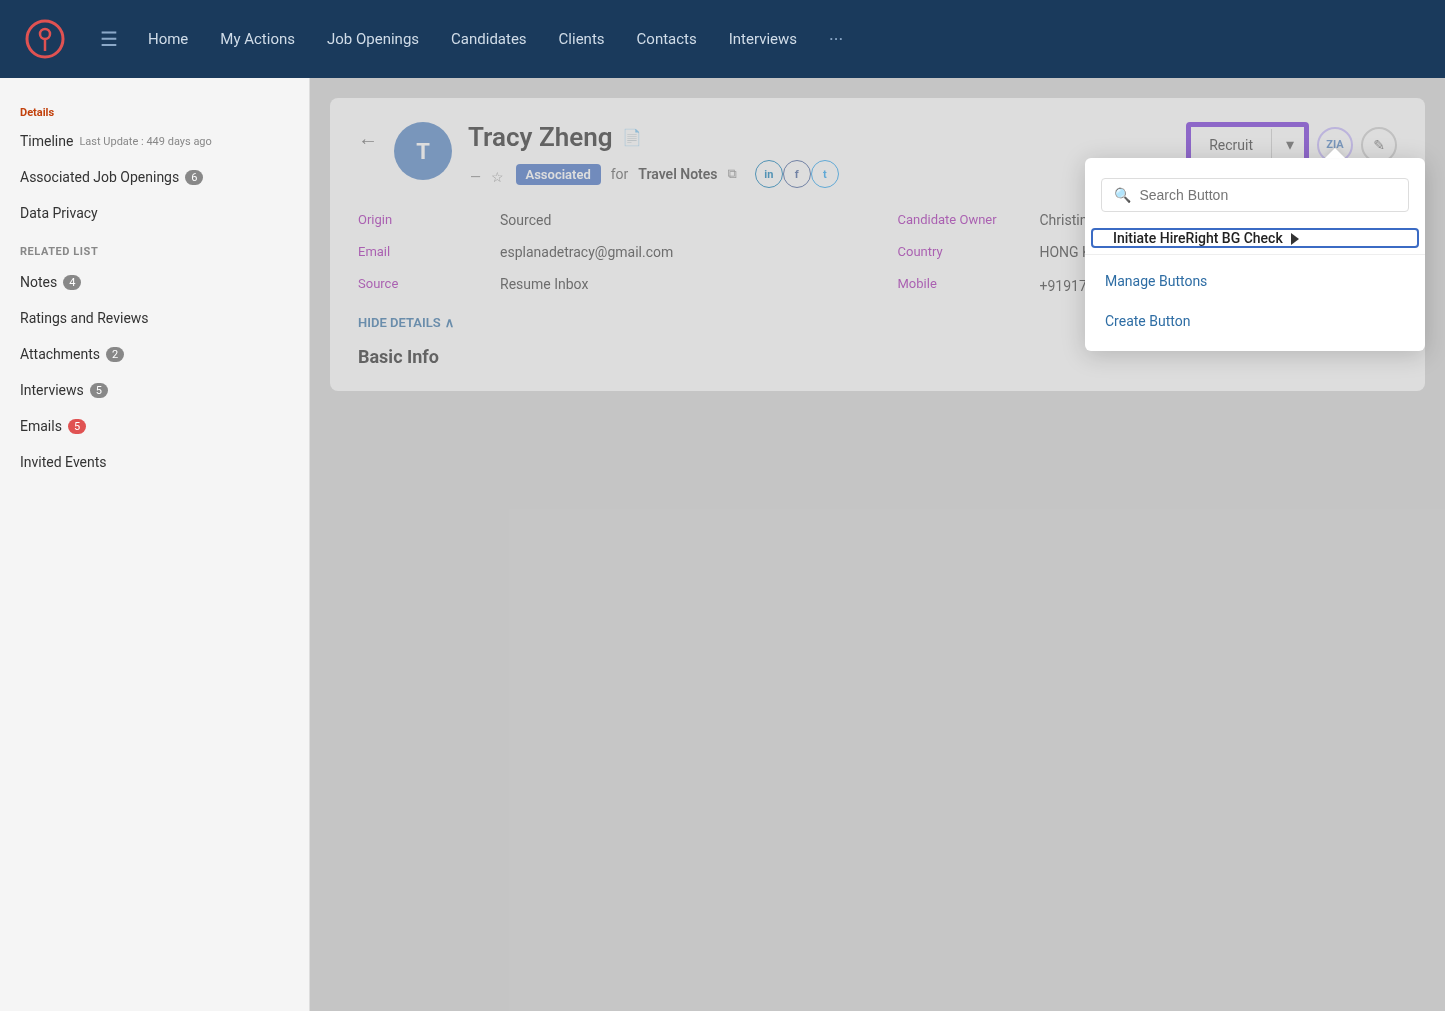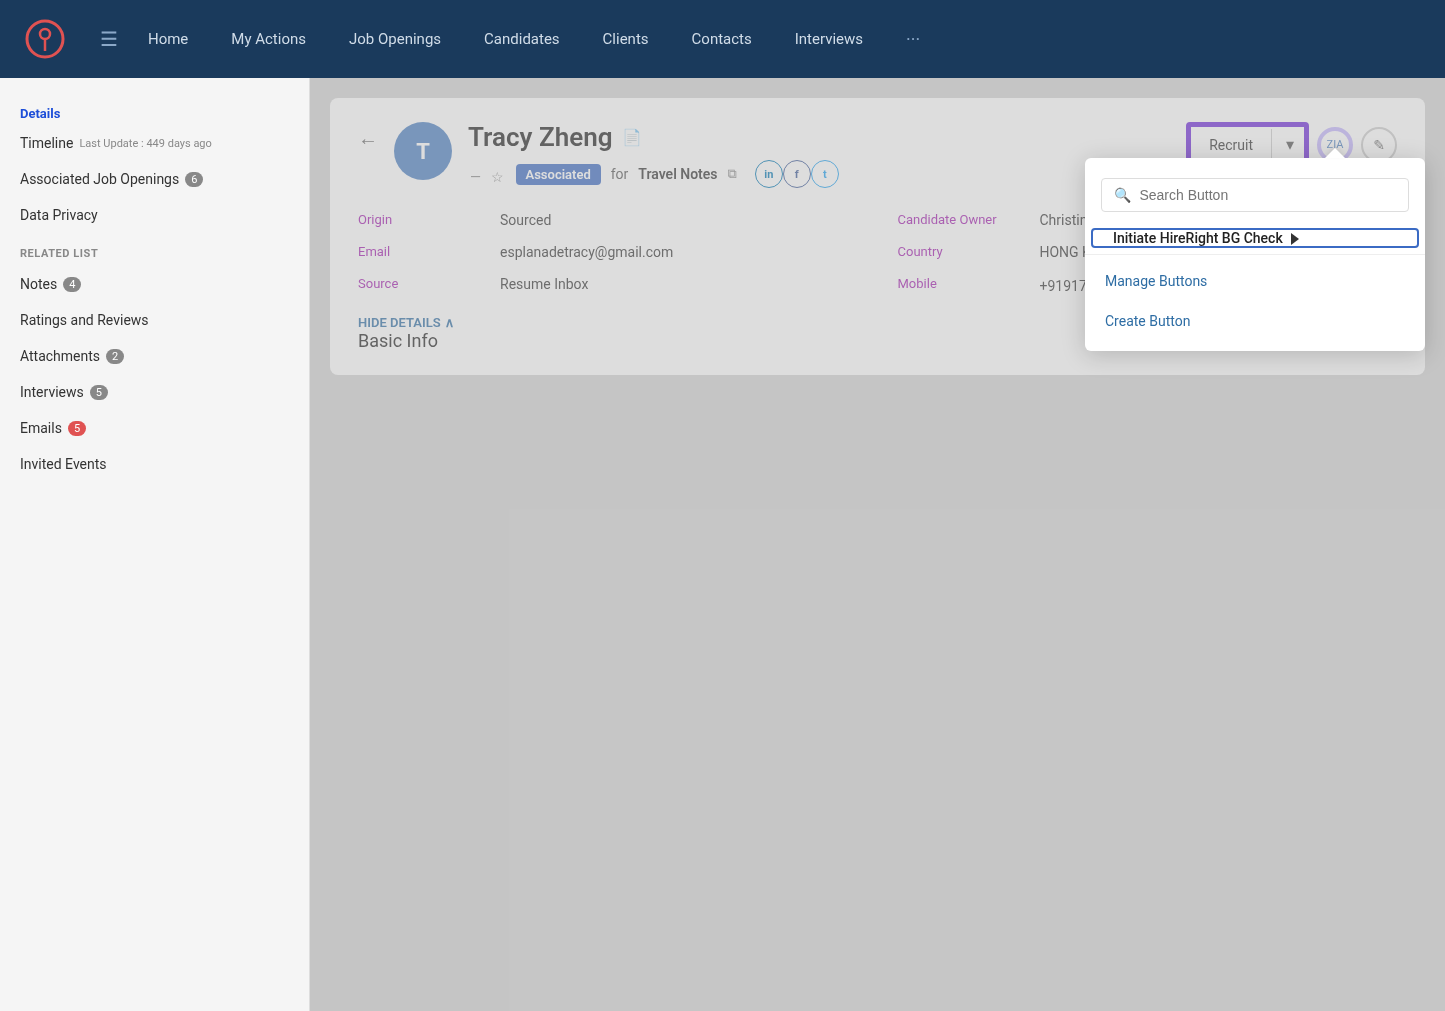--- a/index.html
+++ b/index.html
@@ -24,21 +24,21 @@
       justify-content: center;
     }
     .nav-logo svg { width: 40px; height: 40px; }
     .nav-hamburger {
       color: #8ba8c8;
       font-size: 20px;
       cursor: pointer;
     }
     .nav-links {
       display: flex;
-      gap: 43px;
+      gap: 32px;
       align-items: center;
     }
     .nav-link {
       color: #d0dce8;
       font-size: 15px;
       cursor: pointer;
       text-decoration: none;
     }
     .nav-more { color: #8ba8c8; font-size: 18px; cursor: pointer; }
 
@@ -51,23 +51,23 @@
 
     
     .sidebar {
       width: 310px;
       background: #f5f5f5;
       border-right: 1px solid #ddd;
       padding: 20px 0;
       flex-shrink: 0;
     }
     .sidebar-section-title {
-      font-size: 13px;
+      font-size: 11px;
       font-weight: 700;
-      color: #1d4ed8;
+      color: #c2410c;
       padding: 8px 20px 4px;
     }
     .sidebar-item {
       padding: 10px 20px;
       font-size: 14px;
       color: #333;
       cursor: pointer;
       display: flex;
       align-items: center;
       gap: 6px;
@@ -243,26 +243,26 @@
       padding: 8px 10px;
       background: white;
       cursor: pointer;
       color: #555;
     }
 
     .zia-btn {
       width: 36px;
       height: 36px;
       border-radius: 50%;
-      border: 4px solid #c4b5fd;
+      border: 2px solid #c4b5fd;
       display: flex;
       align-items: center;
       justify-content: center;
       font-size: 11px;
-      font-weight: 400;
+      font-weight: 700;
       color: #4a7fc1;
       cursor: pointer;
     }
 
     .edit-btn {
       width: 36px;
       height: 36px;
       border-radius: 50%;
       border: 2px solid #ccc;
       display: flex;
@@ -303,26 +303,26 @@
     }
 
     .hide-details-btn {
       color: #2e6da4;
       font-size: 13px;
       font-weight: 600;
       cursor: pointer;
       display: flex;
       align-items: center;
       gap: 4px;
-      margin-bottom: 0;
+      margin-bottom: 16px;
     }
 
     .basic-info-title {
       font-size: 18px;
-      font-weight: 400;
+      font-weight: 700;
       color: #222;
     }
 
     
     .dropdown-popup {
       position: absolute;
       top: 80px;
       right: 20px;
       width: 340px;
       background: white;

